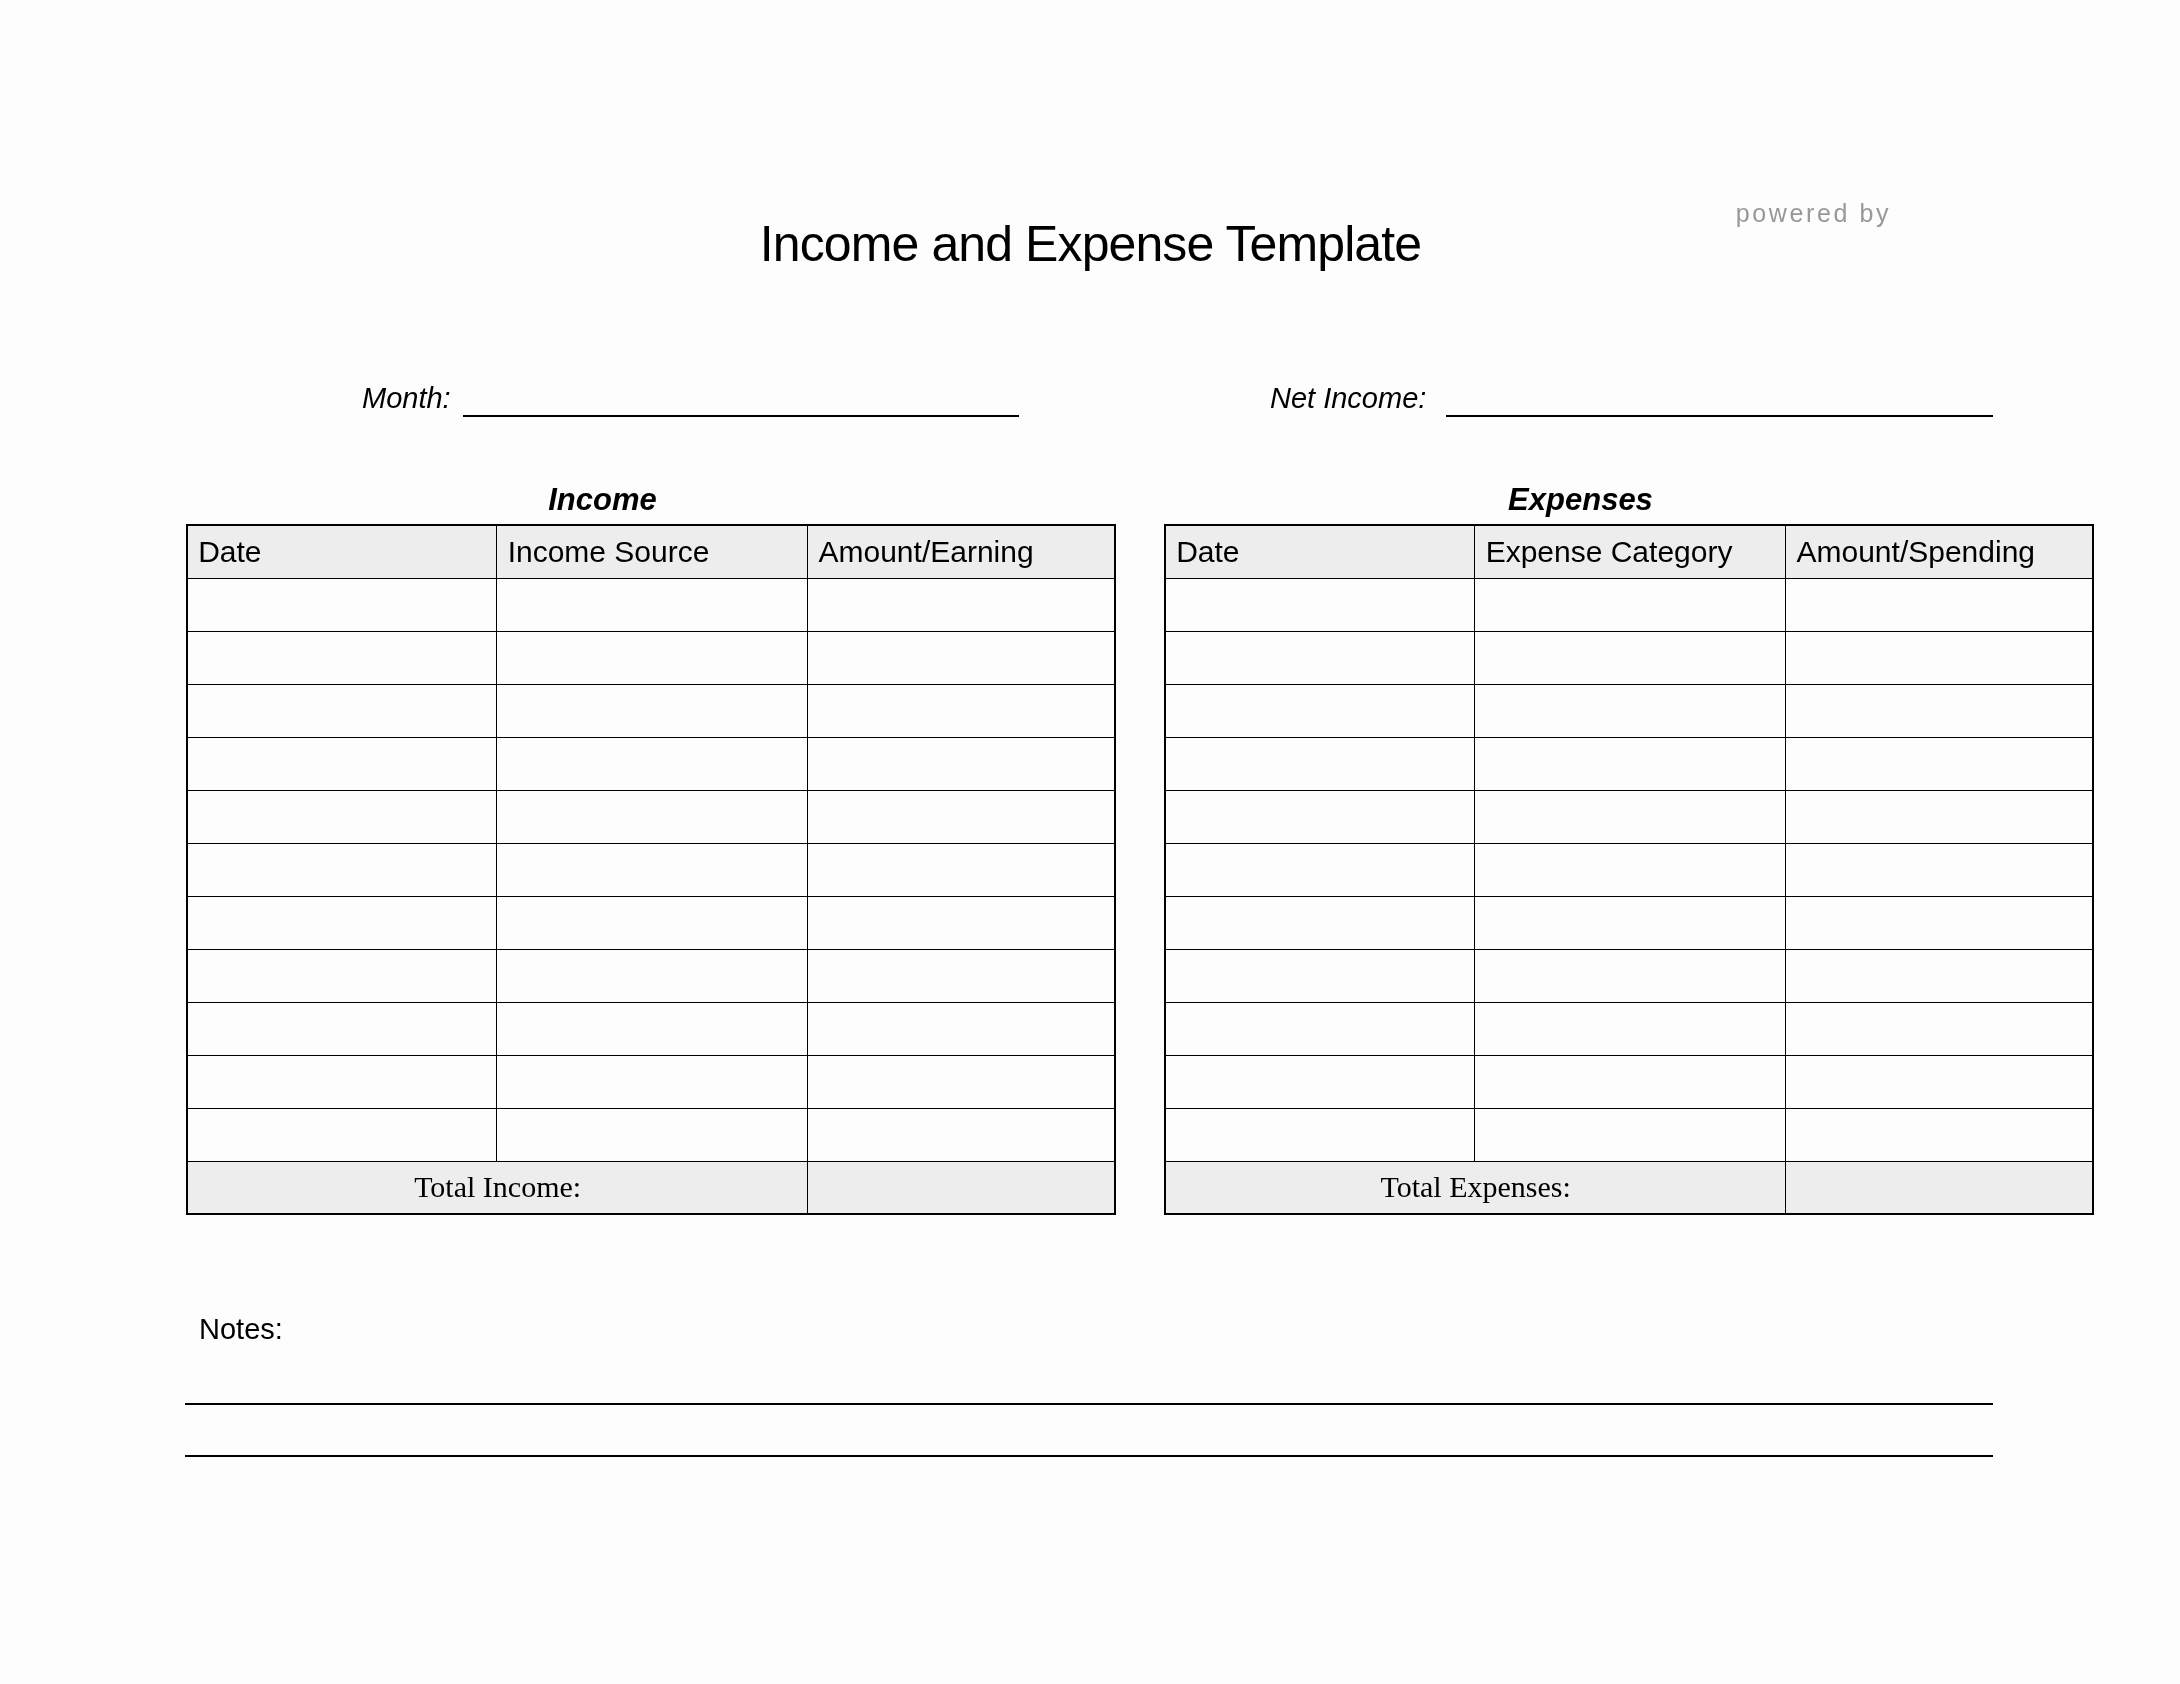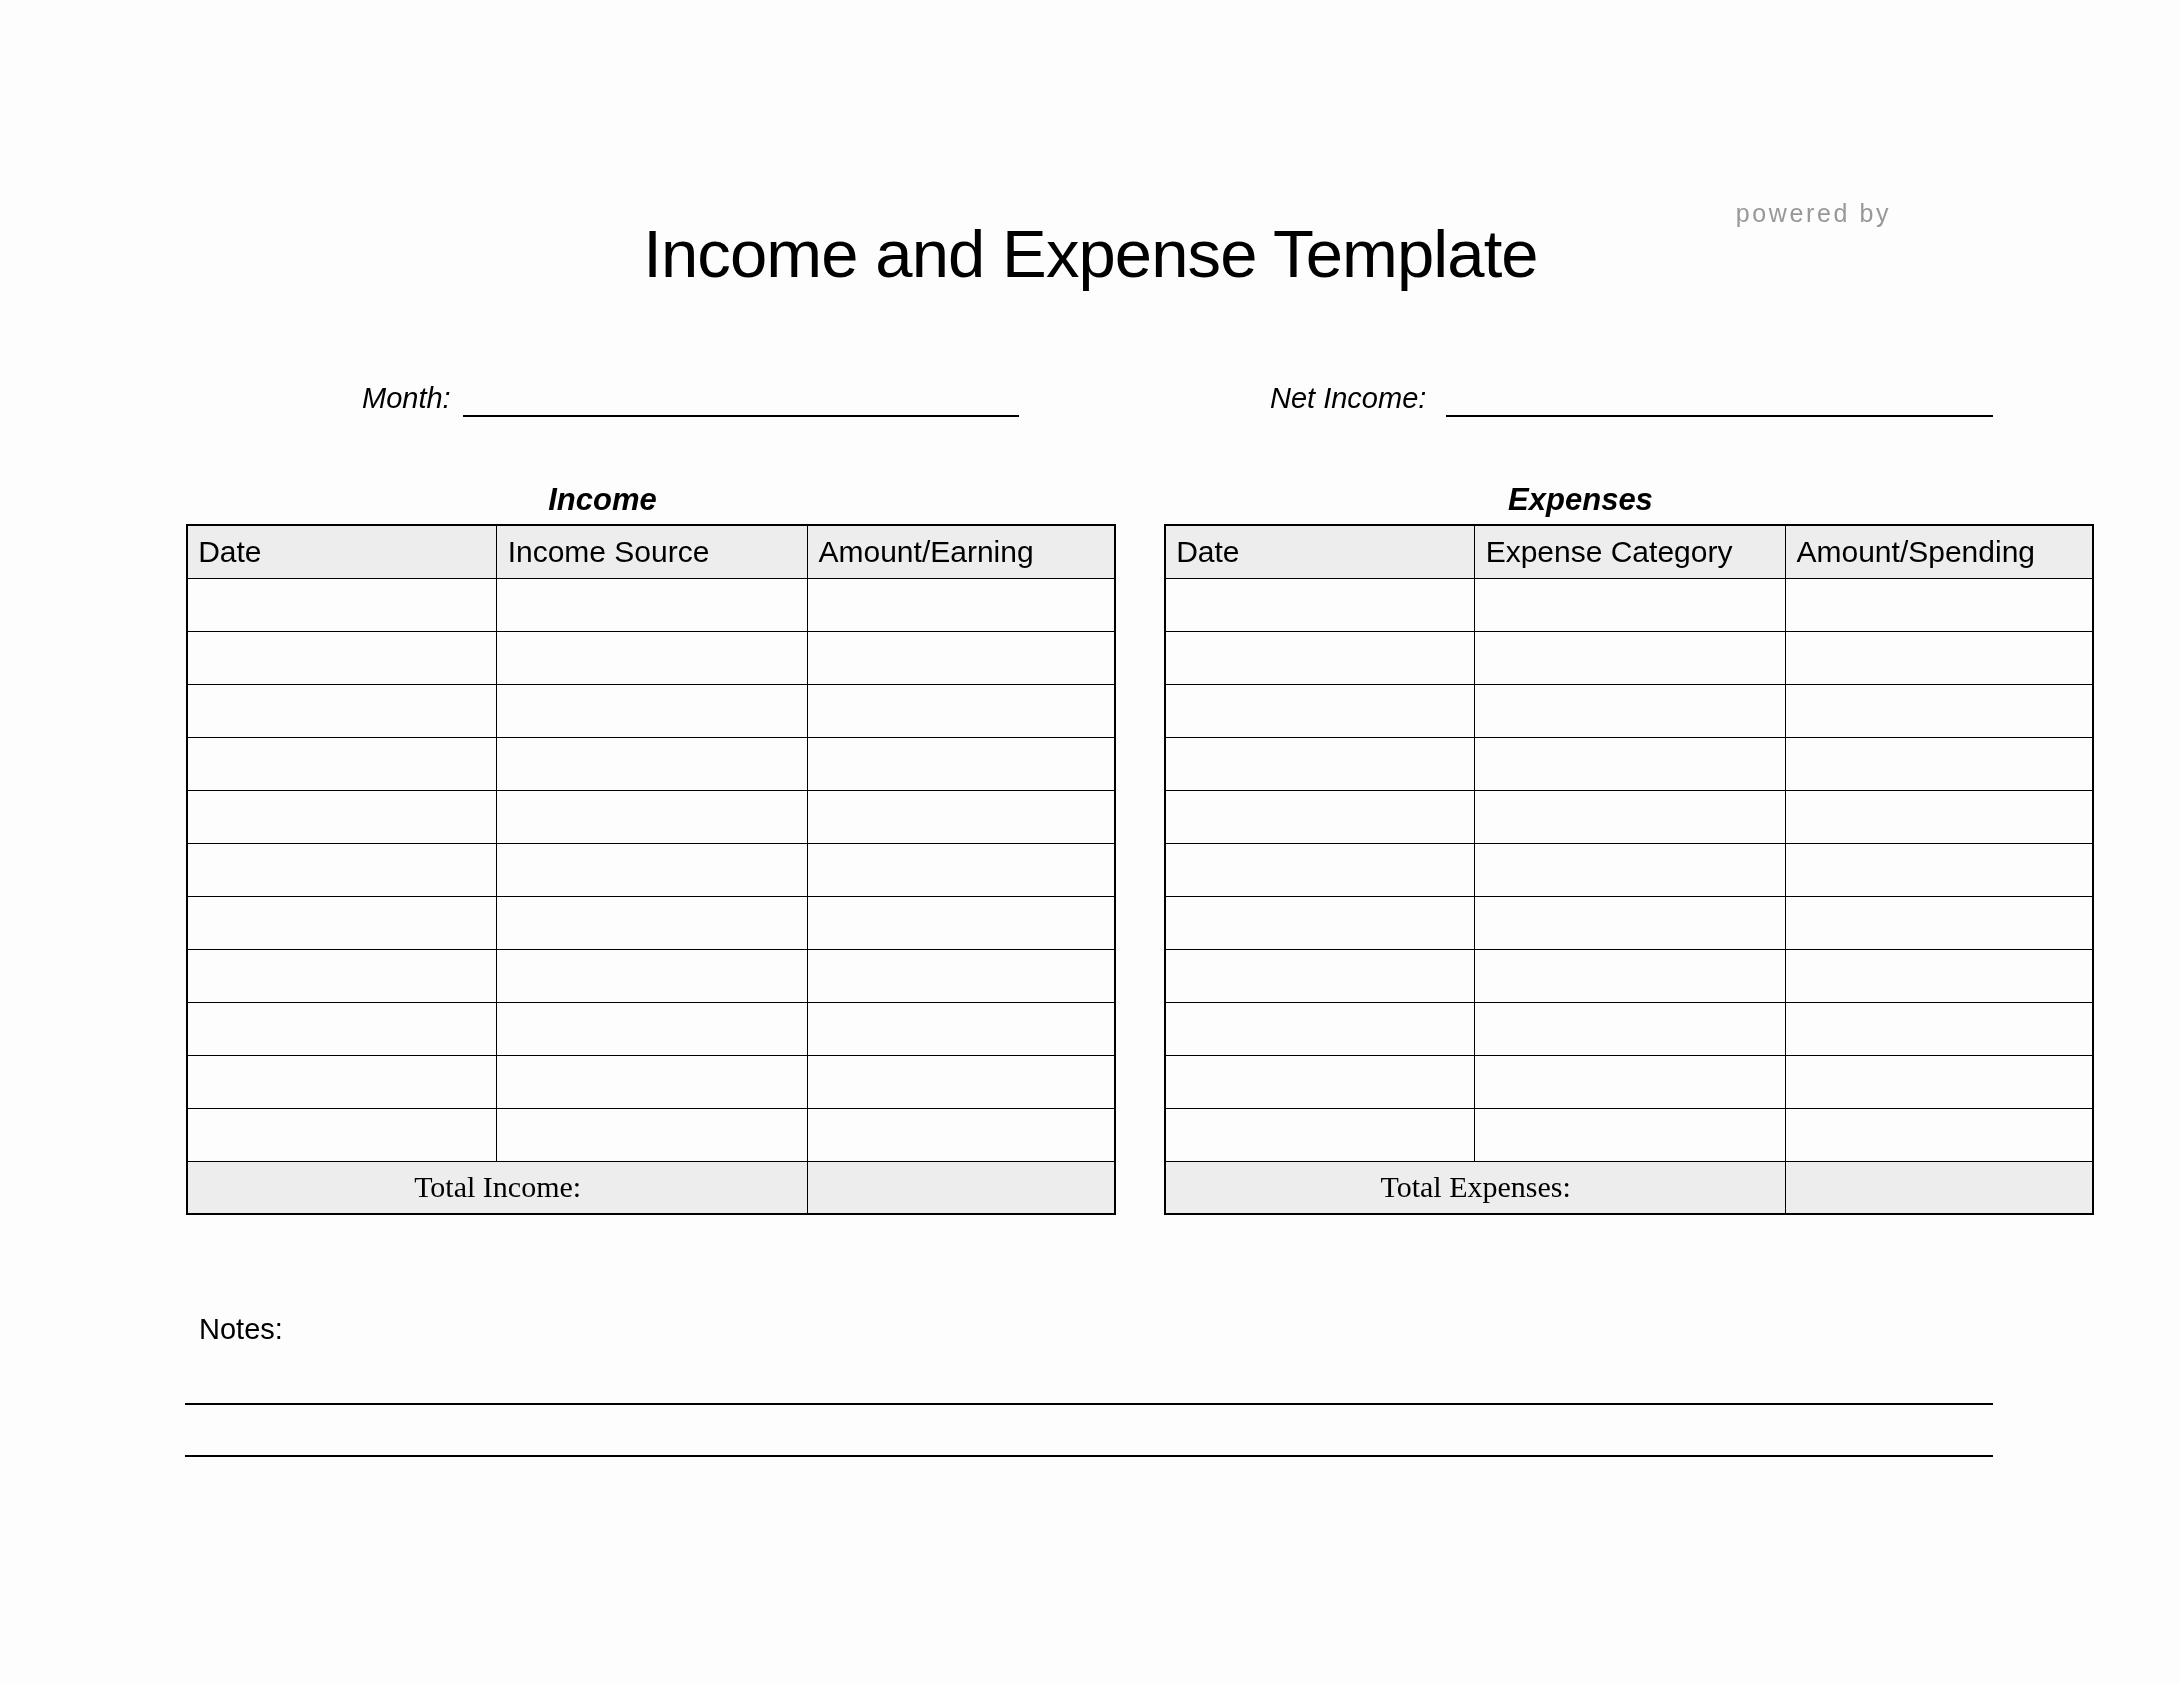--- a/index.html
+++ b/index.html
@@ -18,21 +18,21 @@
     width:2181px;height:1685px;
     background:var(--page-bg);
     font-family:"Liberation Sans", sans-serif;
     color:var(--ink);
     overflow:hidden;
   }
 
   
   .doc-title{
     position:absolute; left:0; top:215px; width:2181px;
-    text-align:center; font-size:67px; letter-spacing:-0.9px; color:#000;
+    text-align:center; font-size:50px; letter-spacing:-0.9px; color:#000;
     white-space:nowrap;
   }
   .logo{position:absolute; left:1729px; top:199px; width:358px;}
   .powered{font-size:25px; letter-spacing:2.6px; color:var(--powered-gray); padding-left:6.8px;}
   .brand{font-size:47px; margin-top:1.7px; white-space:nowrap;}
   .brand-dark{color:#1c1c1c;}
   .brand-blue{color:var(--brand-blue);}
 
   
   .field-label{position:absolute; font-size:29px; color:#000; white-space:nowrap;font-style:italic;}

